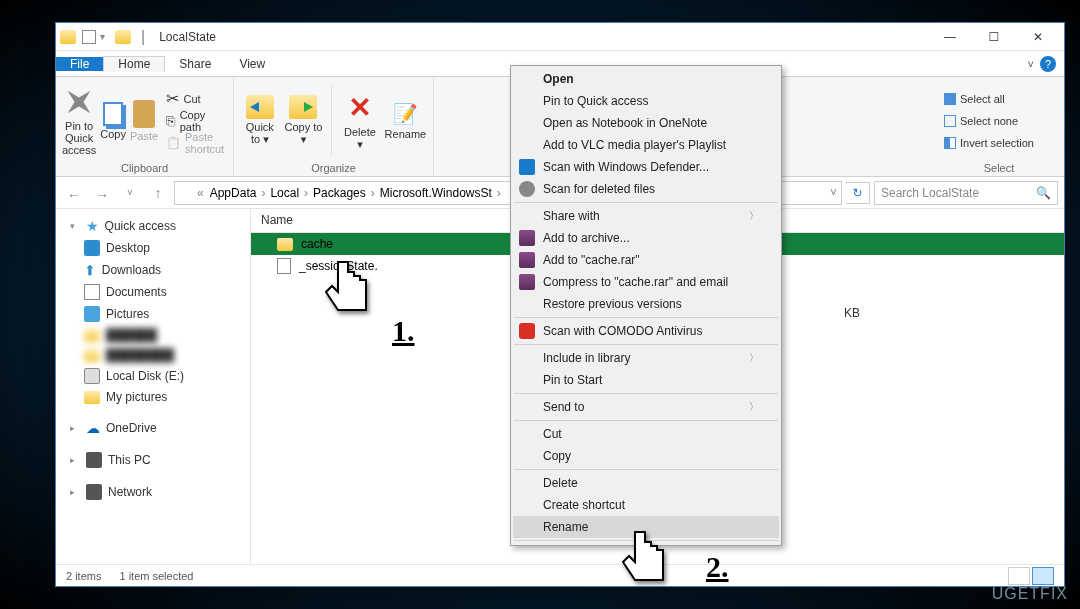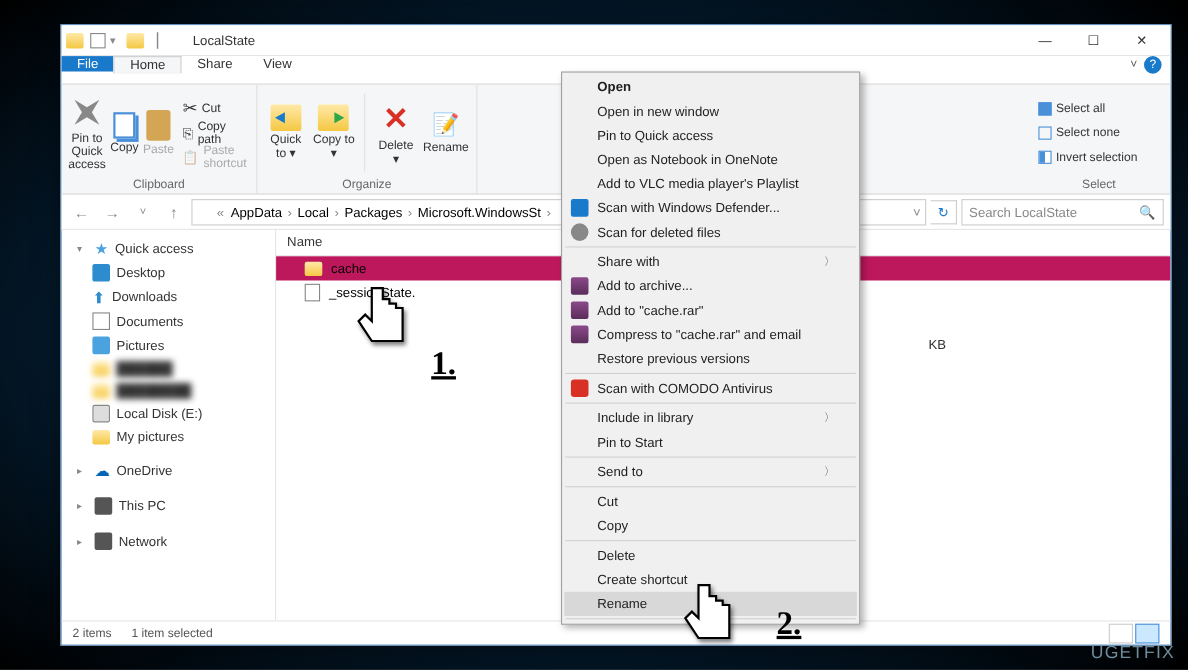--- a/index.html
+++ b/index.html
@@ -1,24 +1,24 @@
 <!DOCTYPE html>
 <html><head>
 <meta charset="utf-8">
 <style>
 * { box-sizing: border-box; margin: 0; padding: 0; font-family: "Segoe UI", Tahoma, sans-serif; }
 body { background: radial-gradient(ellipse at center, #0a3d62 0%, #041b2e 60%, #000 100%); width: 1080px; height: 609px; overflow: hidden; position: relative; }
 .window { position: absolute; left: 55px; top: 22px; width: 1010px; height: 565px; background: #fff; border: 1px solid #4a80b5; box-shadow: 0 4px 20px rgba(0,0,0,0.5); display: flex; flex-direction: column; }
 .titlebar { height: 28px; display: flex; align-items: center; padding: 0 4px; background: #fff; border-bottom: 1px solid #e5e5e5; }
 .titlebar .folder-ico { width: 16px; height: 14px; background: linear-gradient(#ffe9a8,#f5c843); border-radius: 2px; margin-right: 6px; }
 .titlebar .qat { width: 14px; height: 14px; border: 1px solid #888; margin-right: 4px; }
-.titlebar .title { font-size: 12px; color: #333; margin-left: 26px; }
+.titlebar .title { font-size: 12px; color: #333; margin-left: 10px; }
 .titlebar .spacer { flex: 1; }
 .winbtn { width: 44px; height: 28px; display: flex; align-items: center; justify-content: center; font-size: 12px; color: #333; }
-.tabs { height: 26px; display: flex; align-items: flex-start; background: #fff; border-bottom: 1px solid #d0d0d0; }
+.tabs { height: 26px; display: flex; align-items: center; background: #fff; border-bottom: 1px solid #d0d0d0; }
 .tab { padding: 0 14px; font-size: 12px; display: flex; align-items: center; color: #333; }
 .tab.file { background: #1979ca; color: #fff; }
 .tab.active { background: #f5f6f7; border: 1px solid #d0d0d0; border-bottom: 1px solid #f5f6f7; }
 .tabs .right { margin-left: auto; display: flex; align-items: center; gap: 6px; padding-right: 8px; }
 .chev { font-size: 11px; color: #555; }
 .help { width: 16px; height: 16px; border-radius: 50%; background: #1979ca; color: #fff; font-size: 11px; display: flex; align-items: center; justify-content: center; }
 .ribbon { height: 100px; background: #f5f6f7; border-bottom: 1px solid #d0d0d0; display: flex; }
 .rgroup { border-right: 1px solid #e0e0e0; display: flex; flex-direction: column; padding: 4px 6px 2px; }
 .rgroup .row { display: flex; gap: 4px; flex: 1; }
 .rgroup .lbl { font-size: 11px; color: #666; text-align: center; margin-top: 2px; }
@@ -63,21 +63,21 @@
 .ni-disk { background: #ddd; border: 1px solid #888; border-radius: 2px; }
 .ni-od { color: #0364b8; font-size: 14px; }
 .ni-pc { background: #555; border-radius: 2px; }
 .ni-net { background: #555; border-radius: 2px; }
 .navsep { height: 10px; }
 .content { flex: 1; display: flex; flex-direction: column; }
 .cols { display: flex; height: 24px; border-bottom: 1px solid #e5e5e5; font-size: 12px; color: #333; }
 .col { padding: 4px 10px; border-right: 5px solid #404040; }
 .files { flex: 1; }
 .frow { display: flex; align-items: center; height: 22px; font-size: 12px; padding-left: 26px; gap: 8px; }
-.frow.sel { background: #be185d; }
+.frow.sel { background: #15803d; }
 .frow .fi-fold { width: 16px; height: 13px; background: linear-gradient(#ffe9a8,#f5c843); border-radius: 2px; }
 .frow .fi-file { width: 14px; height: 16px; background: #fff; border: 1px solid #888; }
 .frow .fname { width: 240px; }
 .statusbar { height: 22px; border-top: 1px solid #e5e5e5; display: flex; align-items: center; padding: 0 10px; font-size: 11px; color: #555; gap: 18px; }
 .statusbar .viewbtns { margin-left: auto; display: flex; gap: 2px; }
 .vbtn { width: 22px; height: 18px; border: 1px solid #ccc; }
 .vbtn.active { background: #cce8ff; border-color: #4a90d9; }
 .ctxmenu { position: absolute; left: 510px; top: 65px; width: 272px; background: #f0f0f0; border: 1px solid #a0a0a0; box-shadow: 3px 3px 6px rgba(0,0,0,0.3); padding: 2px; font-size: 12px; }
 .ctxitem { display: flex; align-items: center; height: 22px; padding: 0 20px 0 30px; position: relative; color: #222; }
 .ctxitem.hl { background: #d8d8d8; }
@@ -307,21 +307,20 @@
     <span>1 item selected</span>
     <div class="viewbtns">
       <div class="vbtn"></div>
       <div class="vbtn active"></div>
     </div>
   </div>
 </div>
 
 <div class="ctxmenu">
   <div class="ctxitem" style="font-weight:bold">Open</div>
-  <div class="ctxitem">Open in new window</div>
   <div class="ctxitem">Pin to Quick access</div>
   <div class="ctxitem">Open as Notebook in OneNote</div>
   <div class="ctxitem">Add to VLC media player's Playlist</div>
   <div class="ctxitem">
       <span class="cico shield"></span>
       <span>Scan with Windows Defender...</span>
     </div>
   <div class="ctxitem">
       <span class="cico" style="background:#888;border-radius:50%"></span>
       <span>Scan for deleted files</span>

